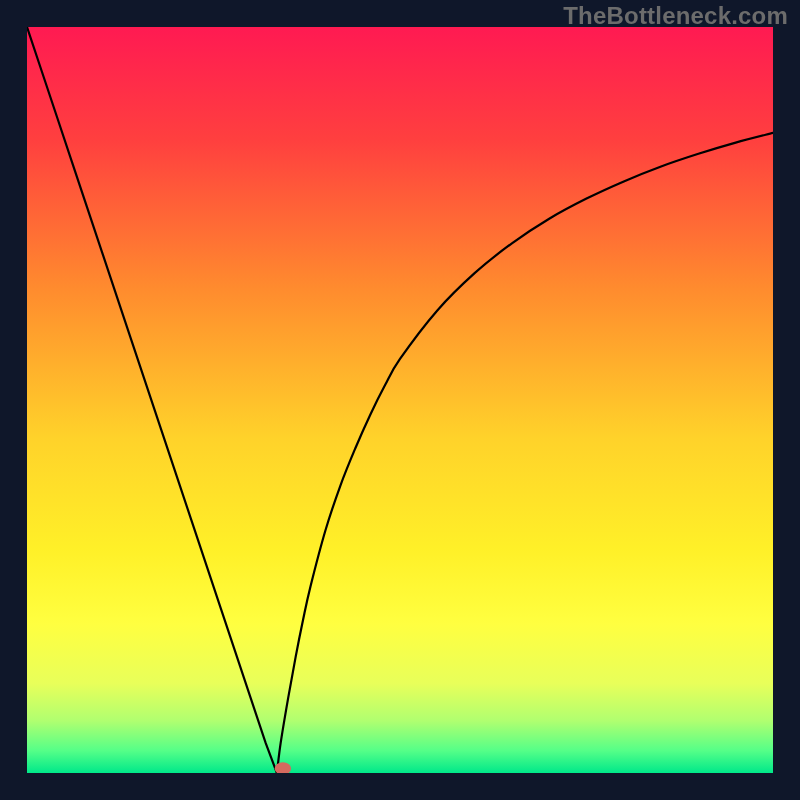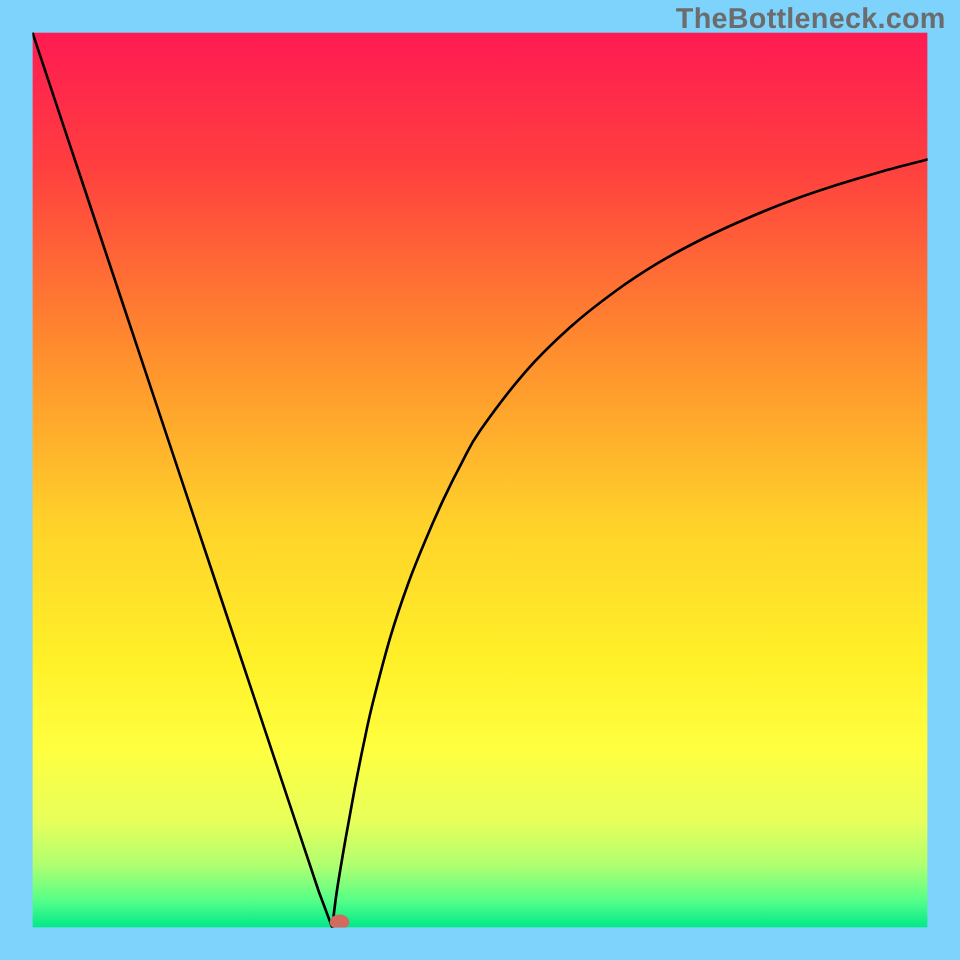--- a/index.html
+++ b/index.html
@@ -1,20 +1,20 @@
 <!DOCTYPE html>
 <html><head>
 <meta charset="utf-8">
 <style>
   * { margin: 0; padding: 0; box-sizing: border-box; }
   html, body { width: 800px; height: 800px; overflow: hidden; background: #000; }
   .outer {
     width: 800px;
     height: 800px;
-    background: #7dd3fc;
+    background: #0f172a;
     position: relative;
   }
   .watermark {
     position: absolute;
     top: 2px;
     right: 12px;
     font-family: Arial, Helvetica, sans-serif;
     font-size: 24px;
     font-weight: 600;
     color: #6c6c6c;

